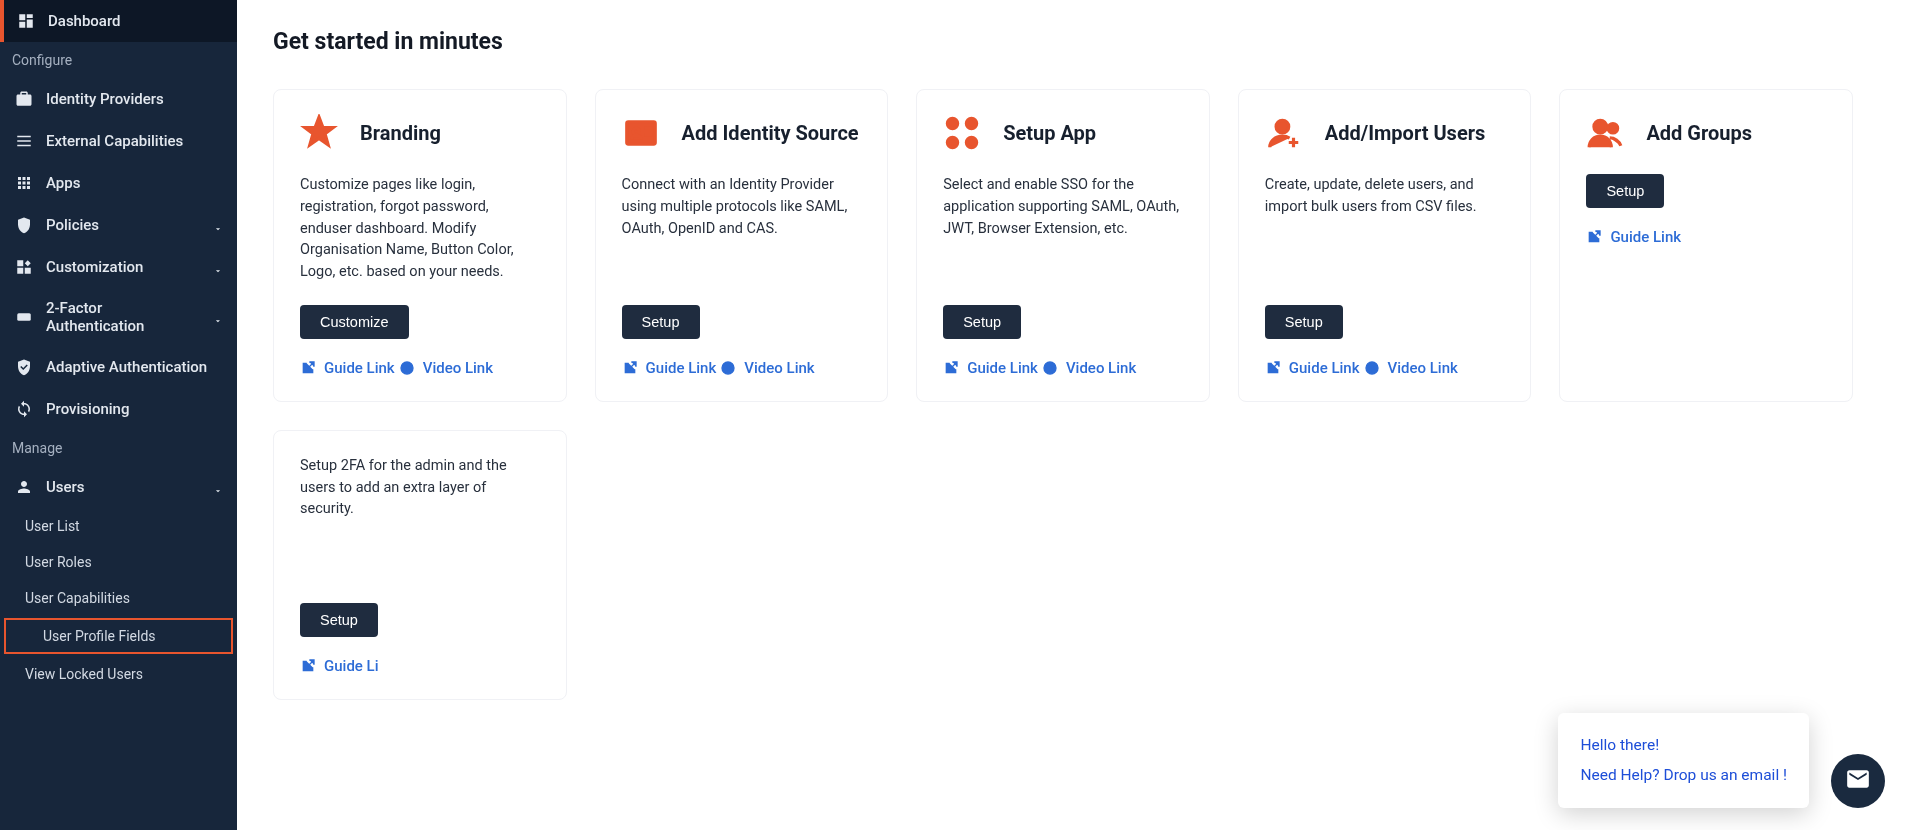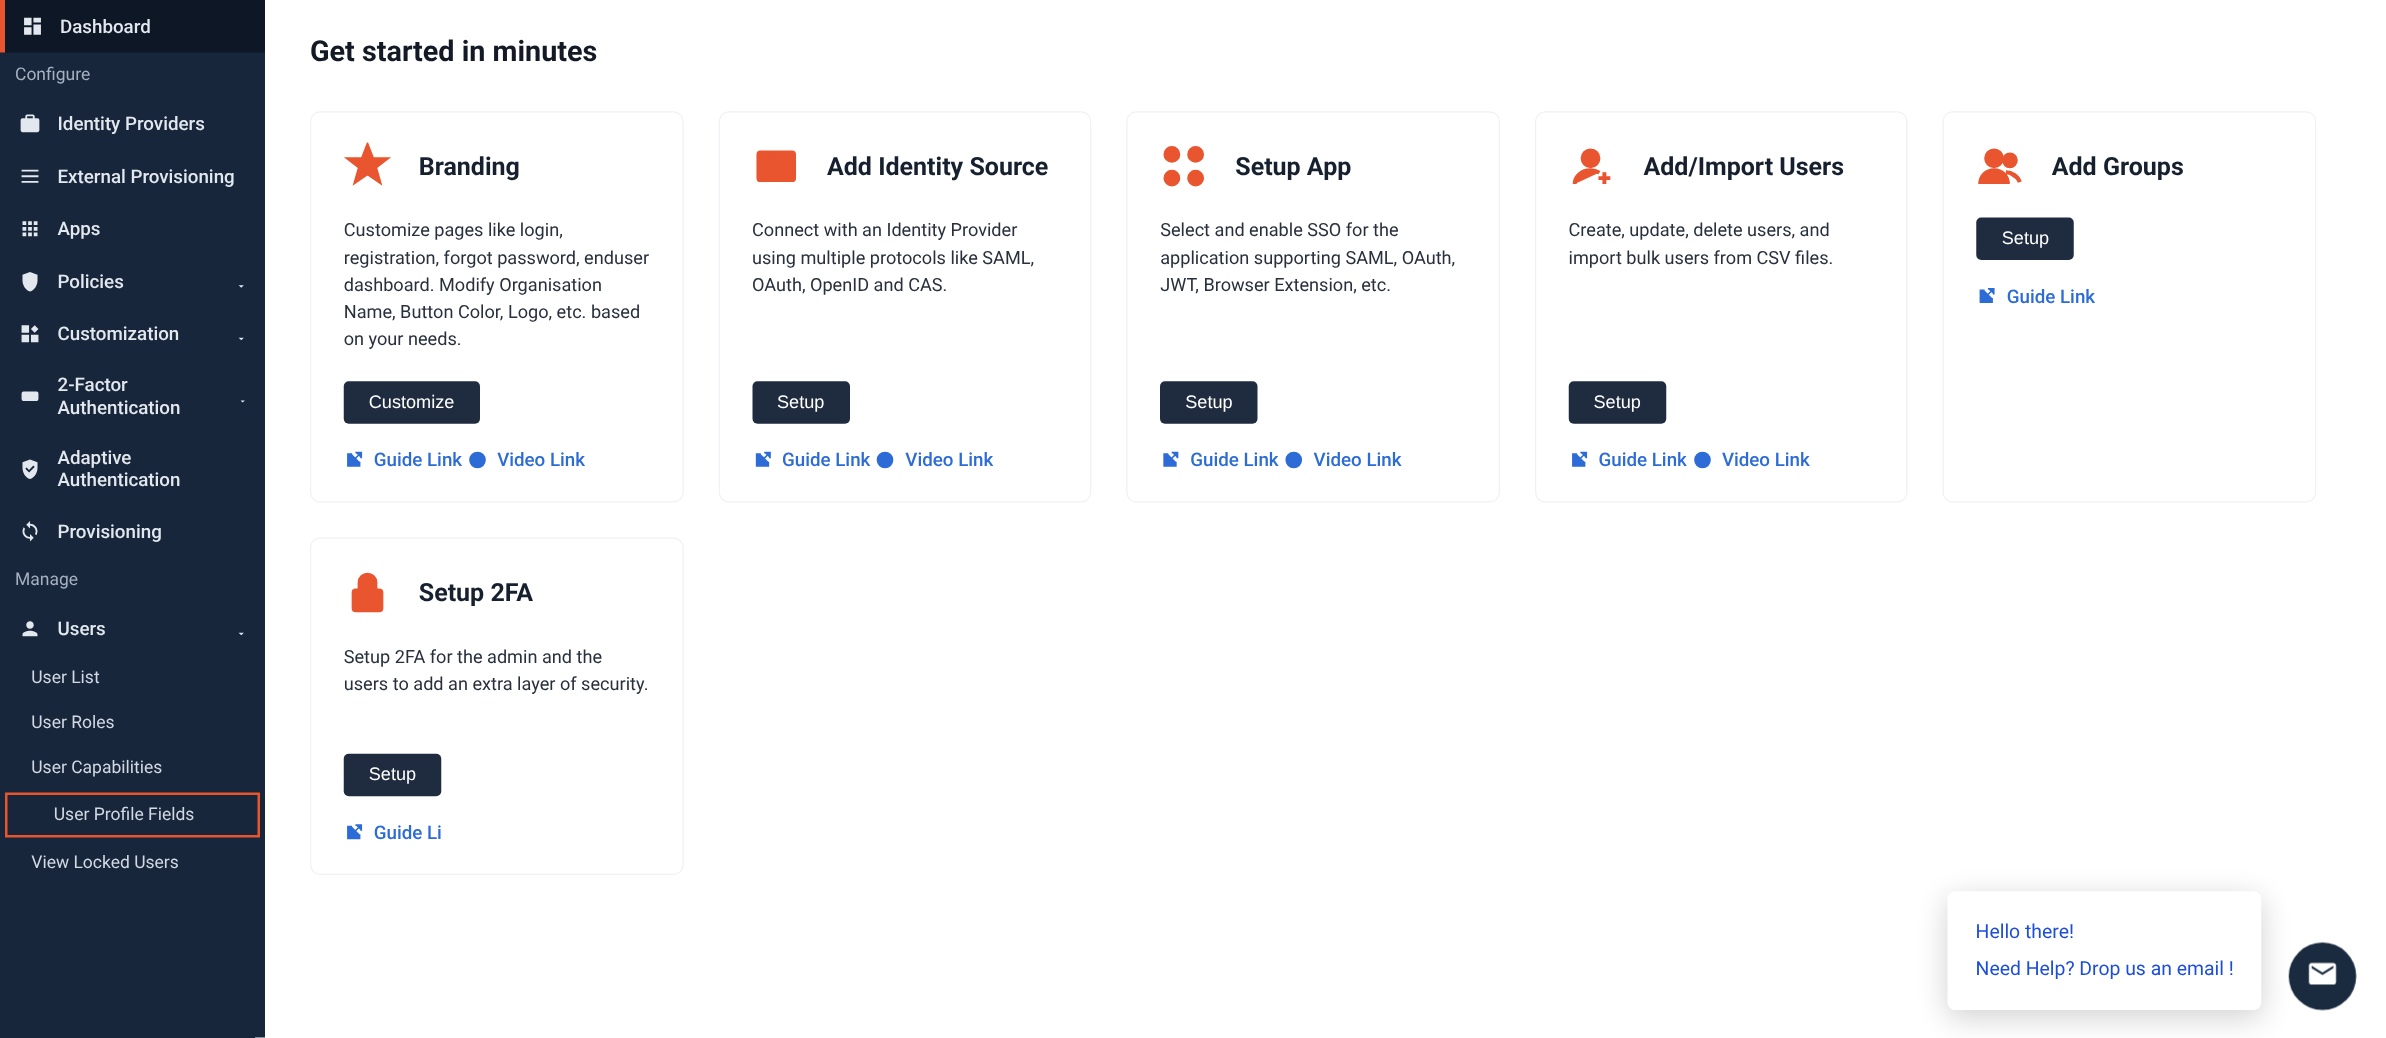--- a/index.html
+++ b/index.html
@@ -6,21 +6,21 @@
 body {
   font-family: -apple-system, BlinkMacSystemFont, "Segoe UI", Roboto, Arial, sans-serif;
   background: #ffffff;
   color: #1f2937;
   width: 1909px;
   height: 830px;
   overflow: hidden;
   display: flex;
 }
 .sidebar {
-  width: 212px;
+  width: 237px;
   height: 100%;
   background: #17263b;
   color: #e3e8ef;
   overflow-y: auto;
   position: relative;
 }
 .sidebar::-webkit-scrollbar { width: 4px; }
 .sidebar::-webkit-scrollbar-thumb { background: #3a4a60; }
 .sidebar-item {
   display: flex;
@@ -179,21 +179,21 @@
     </span>
     <span>Identity Providers</span>
   </div>
 
   <div class="sidebar-item">
     <span class="sb-icon">
       <svg viewBox="0 0 24 24">
           <path d="M3 5h18v2H3V5zm0 6h18v2H3v-2zm0 6h18v2H3v-2z"></path>
         </svg>
     </span>
-    <span>External Provisioning</span>
+    <span>External Capabilities</span>
   </div>
 
   <div class="sidebar-item">
     <span class="sb-icon">
       <svg viewBox="0 0 24 24">
           <path d="M4 4h4v4H4V4zm6 0h4v4h-4V4zm6 0h4v4h-4V4zM4 10h4v4H4v-4zm6 0h4v4h-4v-4zm6 0h4v4h-4v-4zM4 16h4v4H4v-4zm6 0h4v4h-4v-4zm6 0h4v4h-4v-4z"></path>
         </svg>
     </span>
     <span>Apps</span>
   </div>
@@ -412,29 +412,20 @@
         <a class="card-link">
           <svg viewBox="0 0 24 24" fill="none" stroke-width="2">
               <path d="M14 3h7v7M21 3l-9 9M10 5H5v14h14v-5"></path>
             </svg>
           <span>Guide Link</span>
         </a>
       </div>
     </div>
 
     <div class="card">
-      <div class="card-header">
-        <span class="card-icon">
-          <svg viewBox="0 0 24 24" fill="none" stroke-width="2">
-              <rect x="5" y="11" width="14" height="10" rx="1"></rect>
-              <path d="M8 11V7a4 4 0 018 0v4M9 17h1M12 17h1M15 17h1" stroke-linecap="round"></path>
-            </svg>
-        </span>
-        <h2 class="card-title">Setup 2FA</h2>
-      </div>
       <p class="card-desc">Setup 2FA for the admin and the users to add an extra layer of security.</p>
       <button class="card-btn">Setup</button>
       <div class="card-links">
         <a class="card-link">
           <svg viewBox="0 0 24 24" fill="none" stroke-width="2">
               <path d="M14 3h7v7M21 3l-9 9M10 5H5v14h14v-5"></path>
             </svg>
           <span>Guide Li</span>
         </a>
       </div>

